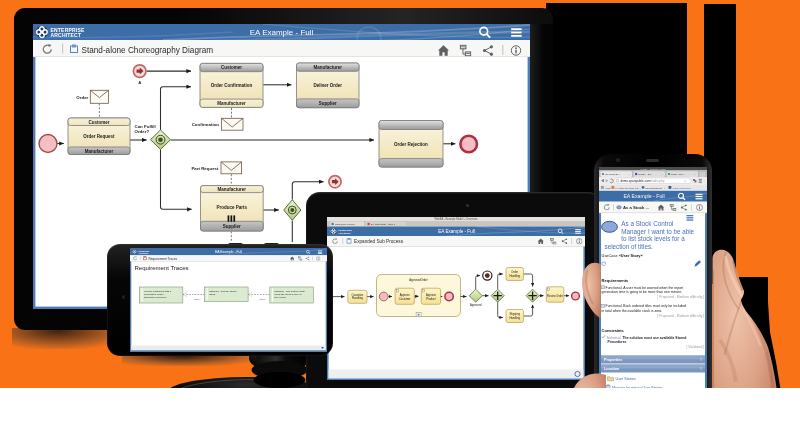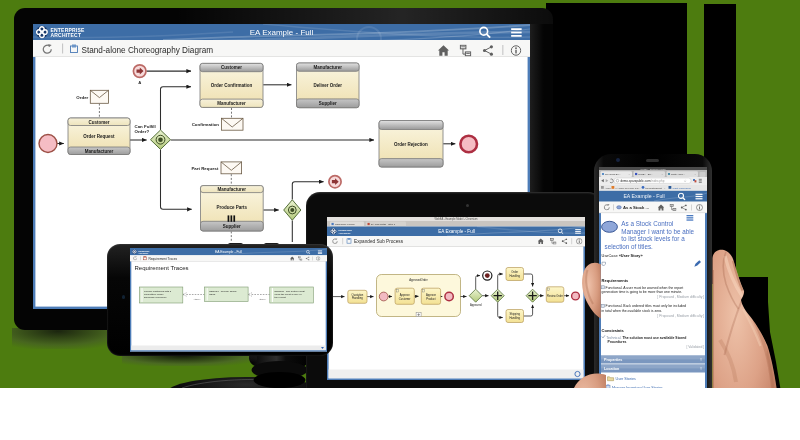--- a/index.html
+++ b/index.html
@@ -1,15 +1,15 @@
 <!DOCTYPE html>
 <html><head><meta charset="utf-8">
 <style>
 html,body{margin:0;padding:0;background:#fff}
-#stage{position:relative;width:800px;height:388px;background:#4d7c0f;overflow:hidden;font-family:"Liberation Sans",sans-serif}
+#stage{position:relative;width:800px;height:388px;background:#f97316;overflow:hidden;font-family:"Liberation Sans",sans-serif}
 .abs{position:absolute}
 svg{display:block}
 svg text{font-family:"Liberation Sans",sans-serif}
 </style></head><body>
 <div id="stage">
 
 <div class="abs" style="left:546px;top:3px;width:141px;height:193px;background:#000"></div>
 <div class="abs" style="left:704px;top:4px;width:32px;height:280px;background:#000"></div>
 
 <div class="abs" style="left:12px;top:328px;width:115px;height:21px;background:radial-gradient(ellipse at 40% 15%,rgba(15,15,15,.8),rgba(60,60,60,.35) 55%,rgba(255,255,255,0) 78%)"></div>

